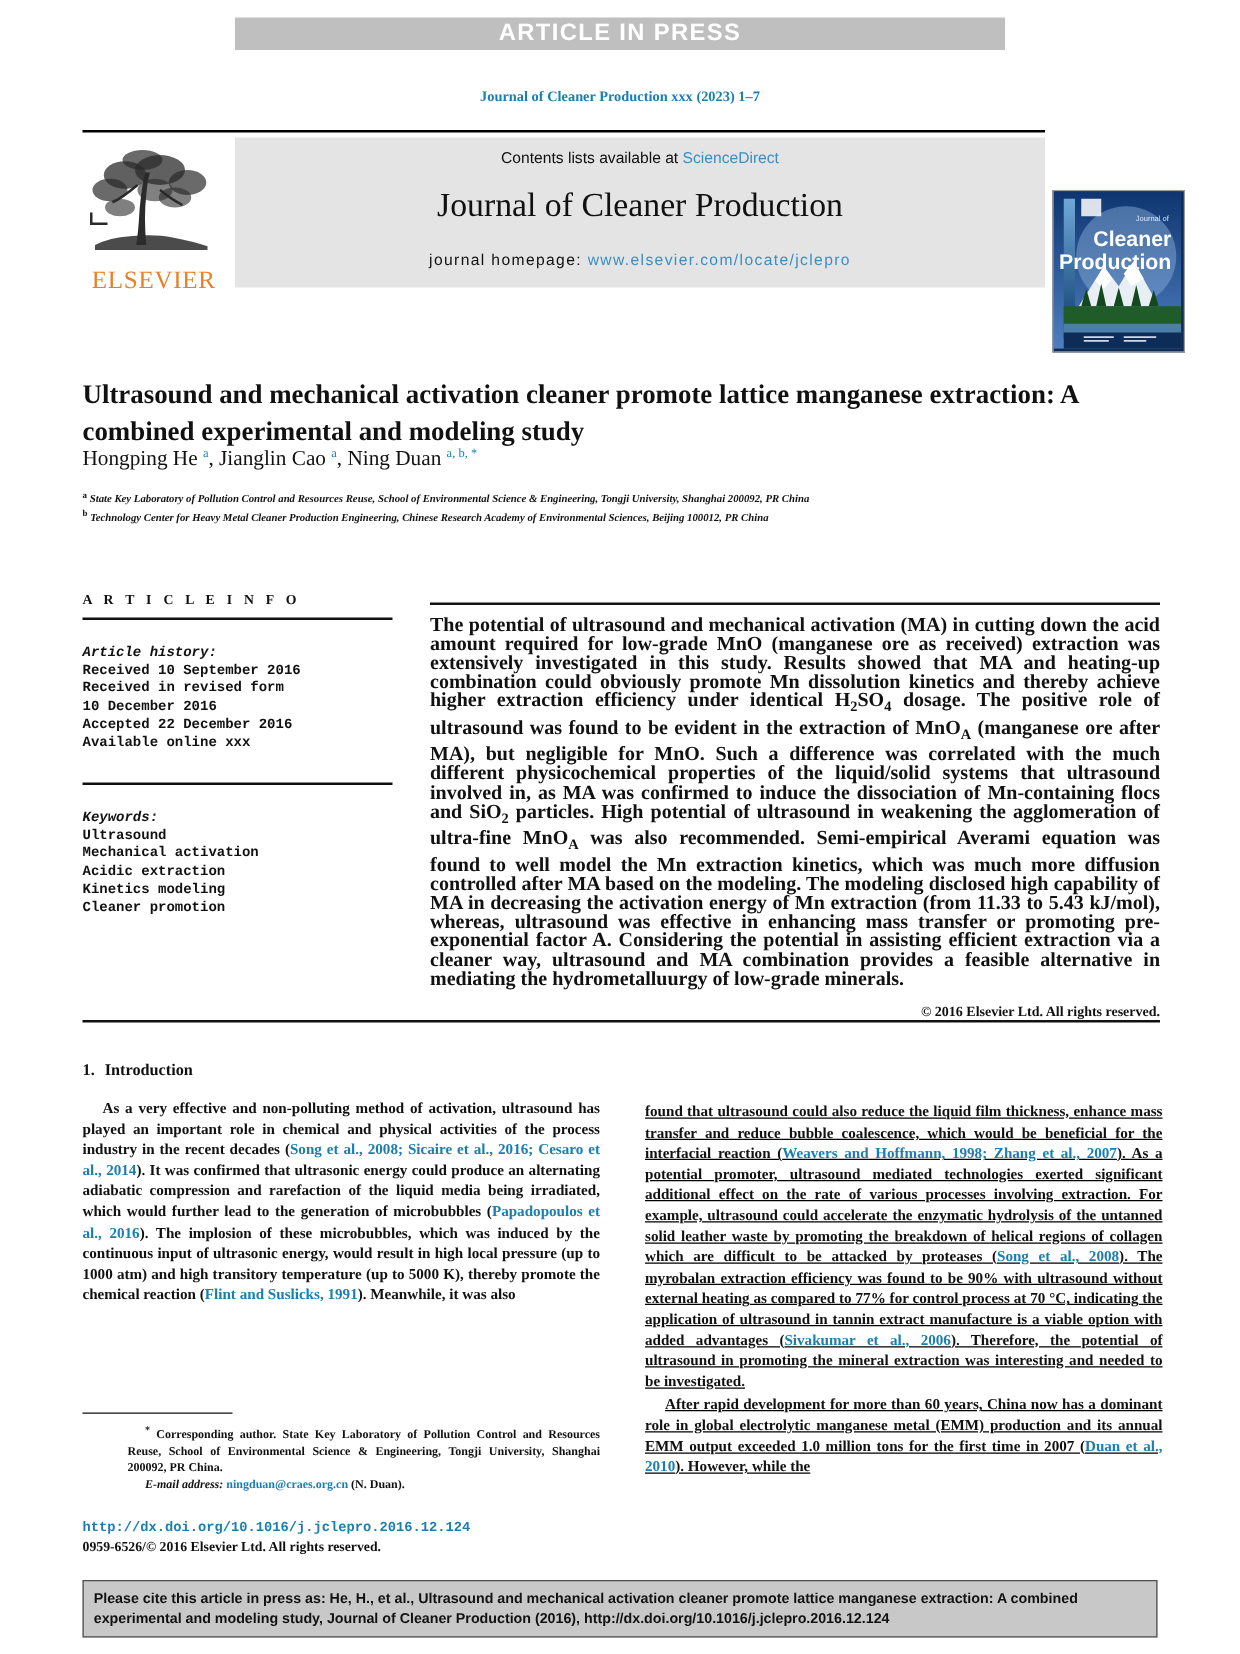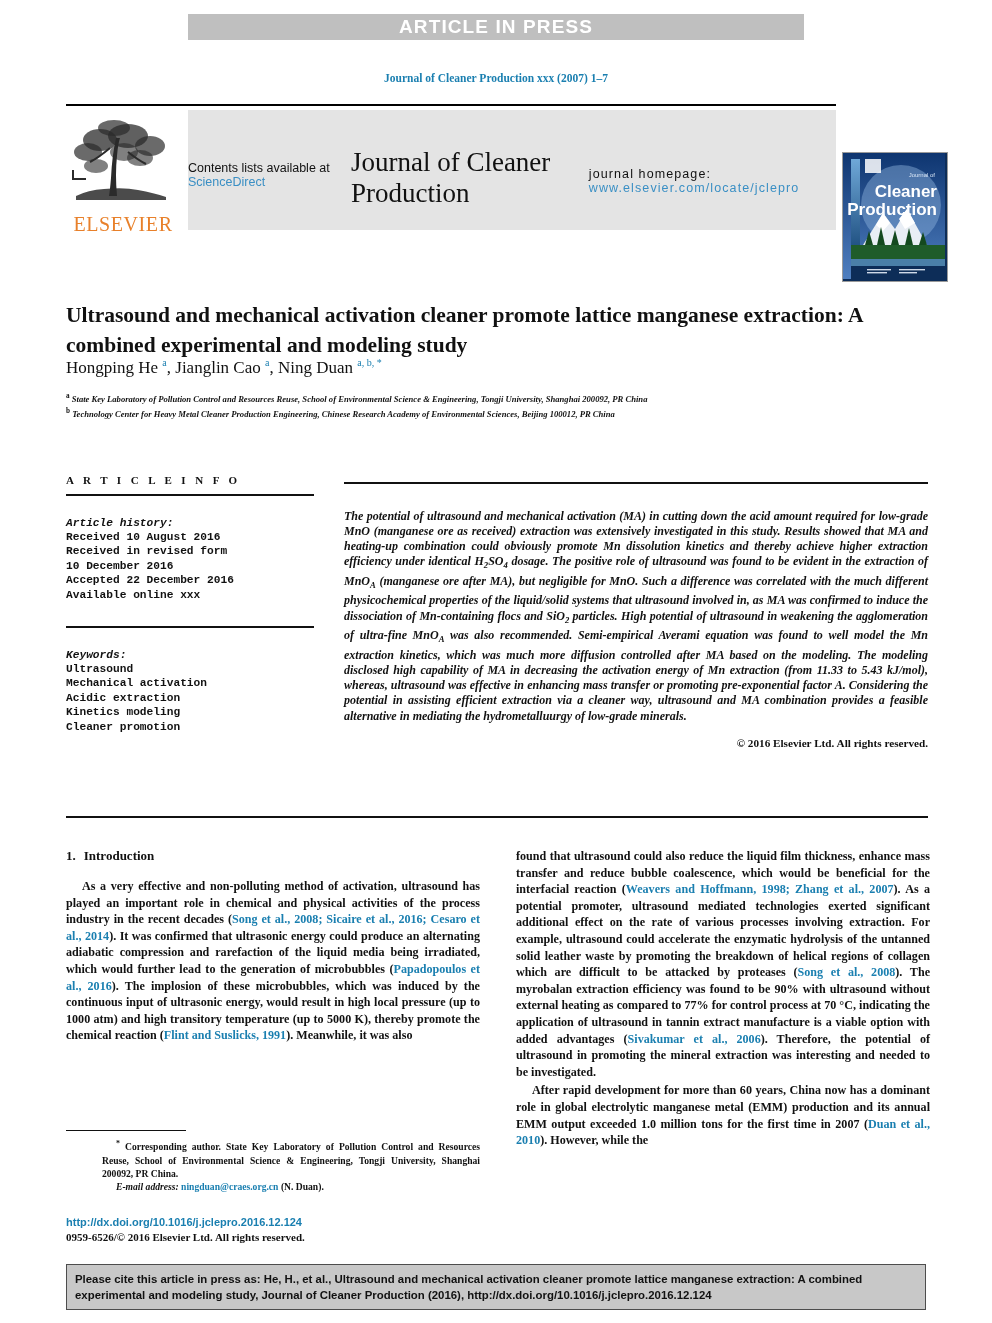--- a/index.html
+++ b/index.html
@@ -82,21 +82,21 @@
     color: #e8802a;
   }
   .journal-band {
     position: absolute;
     left: 122px;
     top: 6px;
     width: 648px;
     height: 120px;
     background: #e4e4e4;
     display: flex;
-    flex-direction: row;
+    flex-direction: column;
     align-items: center;
   }
   .contents-line {
     margin-top: 9px;
     font-family: "Liberation Sans", sans-serif;
     font-size: 12.5px;
     color: #111;
   }
   .contents-line .sd { color: #3a8fc4; }
   .journal-title {
@@ -193,28 +193,27 @@
     font-weight: bold;
     font-size: 11.2px;
     line-height: 14.4px;
     color: #111;
   }
   .info-block .ital {
     font-style: italic;
   }
   .info-gap { height: 16px; }
   .abs-body {
-    margin-top: 25px;
-    font-family: "Liberation Serif", serif;
-    font-weight: bold;
-    font-size: 12px;
+    margin-top: 9px;
+    font-family: "Liberation Serif", serif;
+    font-weight: bold;
+    font-size: 16px;
     line-height: 15.2px;
     text-align: justify;
     color: #111;
-    font-style: italic;
   }
   .copyright {
     margin-top: 13px;
     text-align: right;
     font-family: "Liberation Serif", serif;
     font-weight: bold;
     font-size: 11.2px;
     color: #111;
   }
   .band-bottom-rule {
@@ -229,22 +228,23 @@
   
   .col-left {
     position: absolute;
     left: 66px;
     top: 848px;
     width: 414px;
   }
   .col-right {
     position: absolute;
     left: 516px;
-    top: 848px;
+    top: 881px;
     width: 414px;
+    text-decoration: underline;
   }
   .h1 {
     font-family: "Liberation Serif", serif;
     font-weight: bold;
     font-size: 13px;
     color: #111;
     margin-bottom: 14px;
   }
   .h1 .num { margin-right: 8px; }
   .para {
@@ -280,21 +280,21 @@
     line-height: 13.2px;
     text-align: justify;
     color: #111;
     text-indent: 14px;
     margin-left: 36px;
   }
   .footnote .email-lbl { font-style: italic; }
   .footnote .link { color: #1a7fb0; }
   .doi-line {
     margin-top: 22px;
-    font-family: Liberation Sans, sans-serif;
+    font-family: Liberation Mono, monospace;
     font-weight: bold;
     font-size: 11px;
     line-height: 14.5px;
     color: #1a7fb0;
   }
   .issn-line {
     font-family: "Liberation Serif", serif;
     font-weight: bold;
     font-size: 11px;
     line-height: 14.5px;
@@ -322,21 +322,21 @@
   }
   sub { font-size: 0.72em; }
 </style>
 </head>
 <body>
 
 <div class="press-banner">
   <span>ARTICLE IN PRESS</span>
 </div>
 
-<div class="running-head">Journal of Cleaner Production xxx (2007) 1–7</div>
+<div class="running-head">Journal of Cleaner Production xxx (2023) 1–7</div>
 
 <div class="masthead">
   <div class="masthead-rule"></div>
 
   <div class="logo-box">
     <span>
       <svg class="tree-svg" width="112" height="92" viewBox="0 0 112 92" aria-hidden="true">
         <g fill="#2b2b2b">
           <path d="M10 78 q12 -6 28 -7 q20 -2 34 1 q16 3 28 7 l0 3 l-90 0 z" opacity="0.85"></path>
           <path d="M50 20 q-4 18 -5 40 q-1 12 -2 18 l8 0 q-2 -22 0 -40 q1 -12 3 -18 z"></path>
@@ -415,21 +415,21 @@
 <div class="affiliations">
   <div><sup>a</sup> <span>State Key Laboratory of Pollution Control and Resources Reuse, School of Environmental Science &amp; Engineering, Tongji University, Shanghai 200092, PR China</span></div>
   <div><sup>b</sup> <span>Technology Center for Heavy Metal Cleaner Production Engineering, Chinese Research Academy of Environmental Sciences, Beijing 100012, PR China</span></div>
 </div>
 
 <div class="info-col">
   <div class="sec-head">A R T I C L E   I N F O</div>
   <div class="hr-thin"></div>
   <div class="info-block">
     <div class="ital">Article history:</div>
-    <div>Received 10 August 2016</div>
+    <div>Received 10 September 2016</div>
     <div>Received in revised form</div>
     <div>10 December 2016</div>
     <div>Accepted 22 December 2016</div>
     <div>Available online xxx</div>
   </div>
   <div class="info-gap"></div>
   <div class="hr-thin"></div>
   <div class="info-block">
     <div class="ital">Keywords:</div>
     <div>Ultrasound</div>

